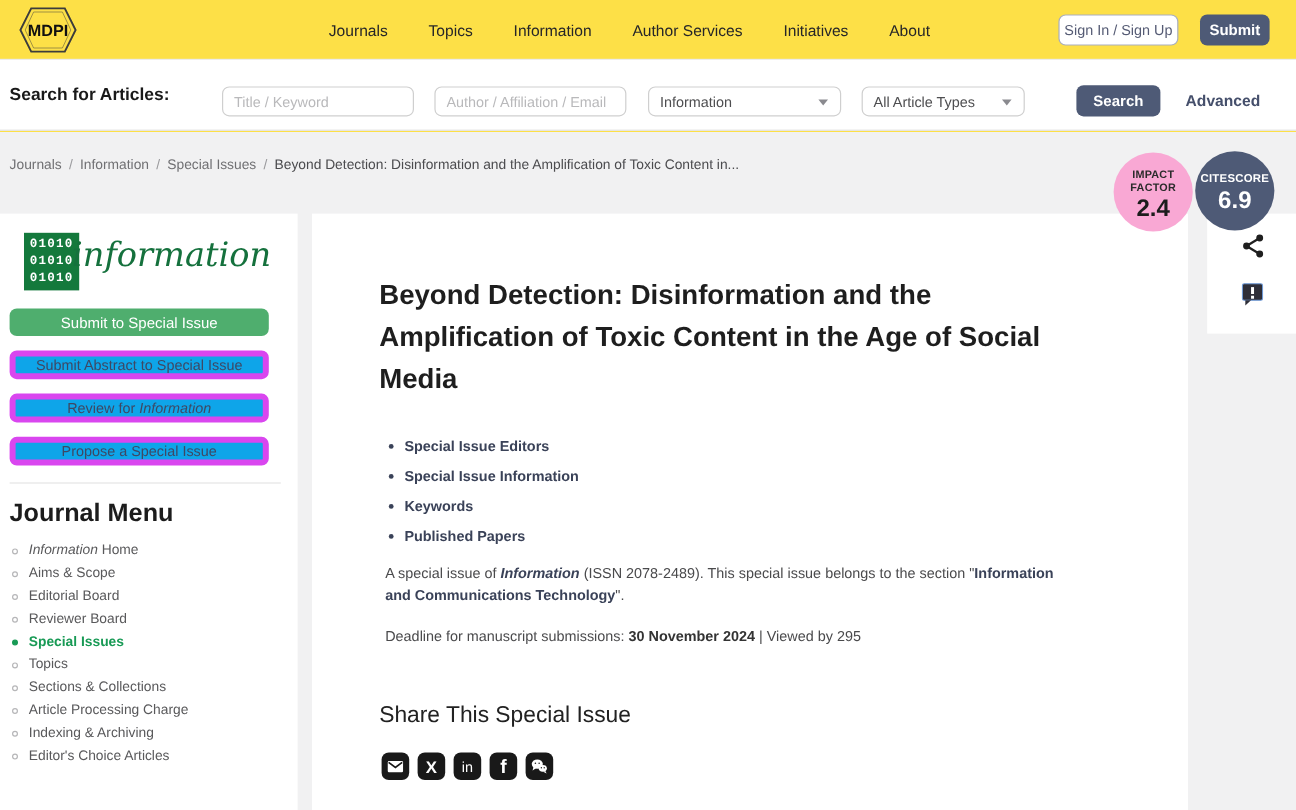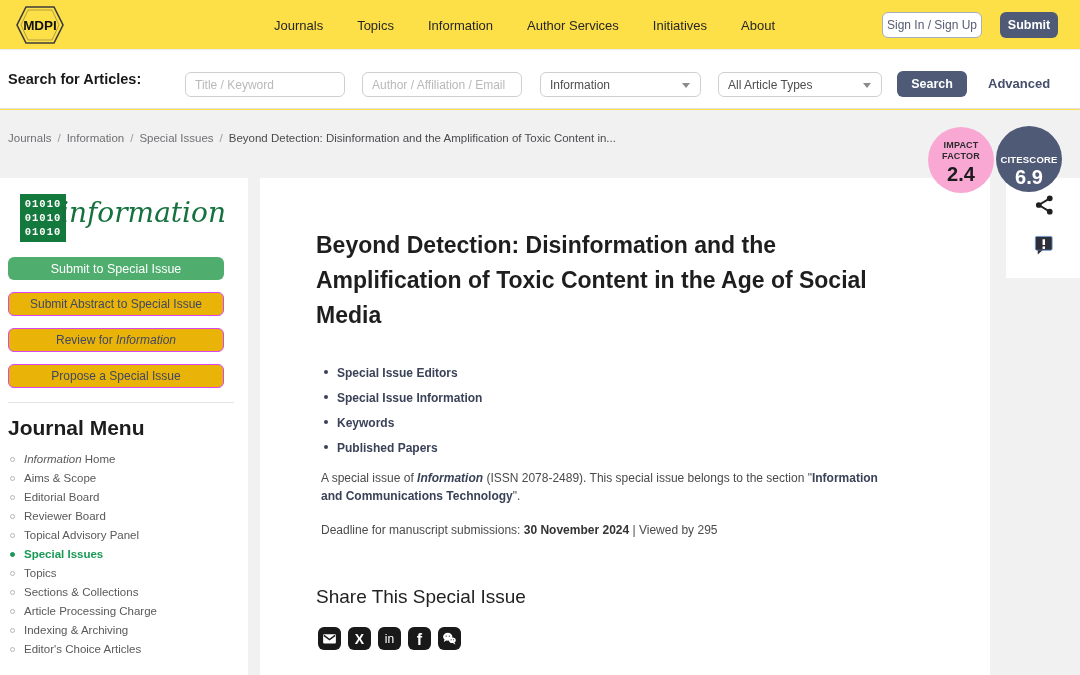--- a/index.html
+++ b/index.html
@@ -50,36 +50,36 @@
   .breadcrumb { position:absolute; left:8px; top:132px; font-size:11.5px; color:#707073; white-space:nowrap; }
   .breadcrumb a { color:#707073; text-decoration:none; cursor:pointer; }
   .breadcrumb .sep { margin:0 6px; color:#9a9a9d; }
   .breadcrumb .current { color:#4b4b4e; }
   
   .badge { position:absolute; border-radius:50%; width:66px; height:66px; text-align:center; cursor:pointer; }
   .badge-if { left:928px; top:127px; background:#f9a8d4; padding-top:13px; z-index:2; }
   .badge-if .l { font-size:9px; font-weight:bold; color:#2b2b2b; line-height:10.5px; letter-spacing:.2px; }
   .badge-if .v { font-size:20px; font-weight:bold; color:#1c1c1c; margin-top:2px; }
   .badge-cs { left:996px; top:126px; background:#4e5a76; padding-top:18px; z-index:3; }
-  .badge-cs .l { font-size:9.5px; font-weight:bold; color:#fff; letter-spacing:.2px;margin-top:10px; }
+  .badge-cs .l { font-size:9.5px; font-weight:bold; color:#fff; letter-spacing:.2px; }
   .badge-cs .v { font-size:20px; font-weight:bold; color:#fff; margin-top:1px; }
   
   .sidebar { position:absolute; left:0; top:178px; width:248px; height:497px; background:#fff; }
   .maincard { position:absolute; left:260px; top:178px; width:730px; height:497px; background:#fff; }
   .rightpanel { position:absolute; left:1006px; top:178px; width:74px; height:100px; background:#fff; }
   
   .jlogo { position:absolute; left:20px; top:16px; width:46px; height:48px; background:#14793c;
     color:#fff; font-family:"Liberation Mono","DejaVu Sans Mono",monospace; font-weight:bold;
     font-size:10.5px; line-height:14px; letter-spacing:1px; text-align:center; padding-top:3px; cursor:pointer; }
   .wordmark { position:absolute; left:60px; top:18px; font-family:"DejaVu Serif",serif; font-style:italic;
     font-size:28px; color:#15713d; cursor:pointer; }
   .sbtn { position:absolute; left:8px; width:216px; display:flex; align-items:center; justify-content:center;
     font-size:12px; border-radius:6px; cursor:pointer; }
   .sbtn-green { top:79px; height:23px; background:#4fae6e; color:#fff; border:none; font-size:12.5px; }
-  .sbtn-line { height:24px; background:#eab308; border:1px solid #d946ef; color:#3e4864; }
+  .sbtn-line { height:24px; background:#0ea5e9; border:5px solid #d946ef; color:#3e4864; }
   .sbtn-abstract { top:114px; }
   .sbtn-review { top:150px; }
   .sbtn-propose { top:186px; }
   .sdivider { position:absolute; left:8px; right:14px; top:224px; border-top:1px solid #e4e4e4; }
   .menu-title { position:absolute; left:8px; top:238px; font-size:21px; font-weight:bold; color:#1c1c1c; }
   .menu { position:absolute; left:0; top:272px; width:248px; list-style:none; }
   .menu li { position:relative; height:19px; line-height:19px; padding-left:24px; font-size:11.5px; color:#59595b; cursor:pointer; white-space:nowrap; }
   .menu li .dot { position:absolute; left:10px; top:7px; width:5px; height:5px; border-radius:50%;
     border:1px solid #b6b6b8; background:#fff; }
   .menu li.active { color:#189a55; font-weight:bold; }
@@ -134,21 +134,21 @@
     </div>
 
     <div class="searchrow">
       <span class="search-label">Search for Articles:</span>
       <input style="left: 185px; width: 160px;" placeholder="Title / Keyword">
       <input style="left: 362px; width: 160px;" placeholder="Author / Affiliation / Email">
       <div class="fake-select" style="left:540px; width:161px;">
         <span>Information</span>
         <span class="arrow"></span>
       </div>
-      <div class="fake-select" style="left:718px; width:164px;">
+      <div class="fake-select" style="left:718px; width:136px;">
         <span>All Article Types</span>
         <span class="arrow"></span>
       </div>
       <button class="search-btn">Search</button>
       <a class="advanced">Advanced</a>
     </div>
   </div>
 
   <div class="breadcrumb">
     <a>Journals</a><span class="sep">/</span><a>Information</a><span class="sep">/</span><a>Special Issues</a><span class="sep">/</span><span class="current">Beyond Detection: Disinformation and the Amplification of Toxic Content in...</span>
@@ -178,21 +178,20 @@
     <button class="sbtn sbtn-line sbtn-propose">Propose a Special Issue</button>
 
     <div class="sdivider"></div>
     <div class="menu-title">Journal Menu</div>
 
     <ul class="menu">
       <li><span class="dot"></span><i>Information</i><span> Home</span></li>
       <li><span class="dot"></span><span>Aims &amp; Scope</span></li>
       <li><span class="dot"></span><span>Editorial Board</span></li>
       <li><span class="dot"></span><span>Reviewer Board</span></li>
-      <li><span class="dot"></span><span>Topical Advisory Panel</span></li>
       <li class="active"><span class="dot"></span><span>Special Issues</span></li>
       <li><span class="dot"></span><span>Topics</span></li>
       <li><span class="dot"></span><span>Sections &amp; Collections</span></li>
       <li><span class="dot"></span><span>Article Processing Charge</span></li>
       <li><span class="dot"></span><span>Indexing &amp; Archiving</span></li>
       <li><span class="dot"></span><span>Editor's Choice Articles</span></li>
     </ul>
   </div>
 
   <div class="maincard">

